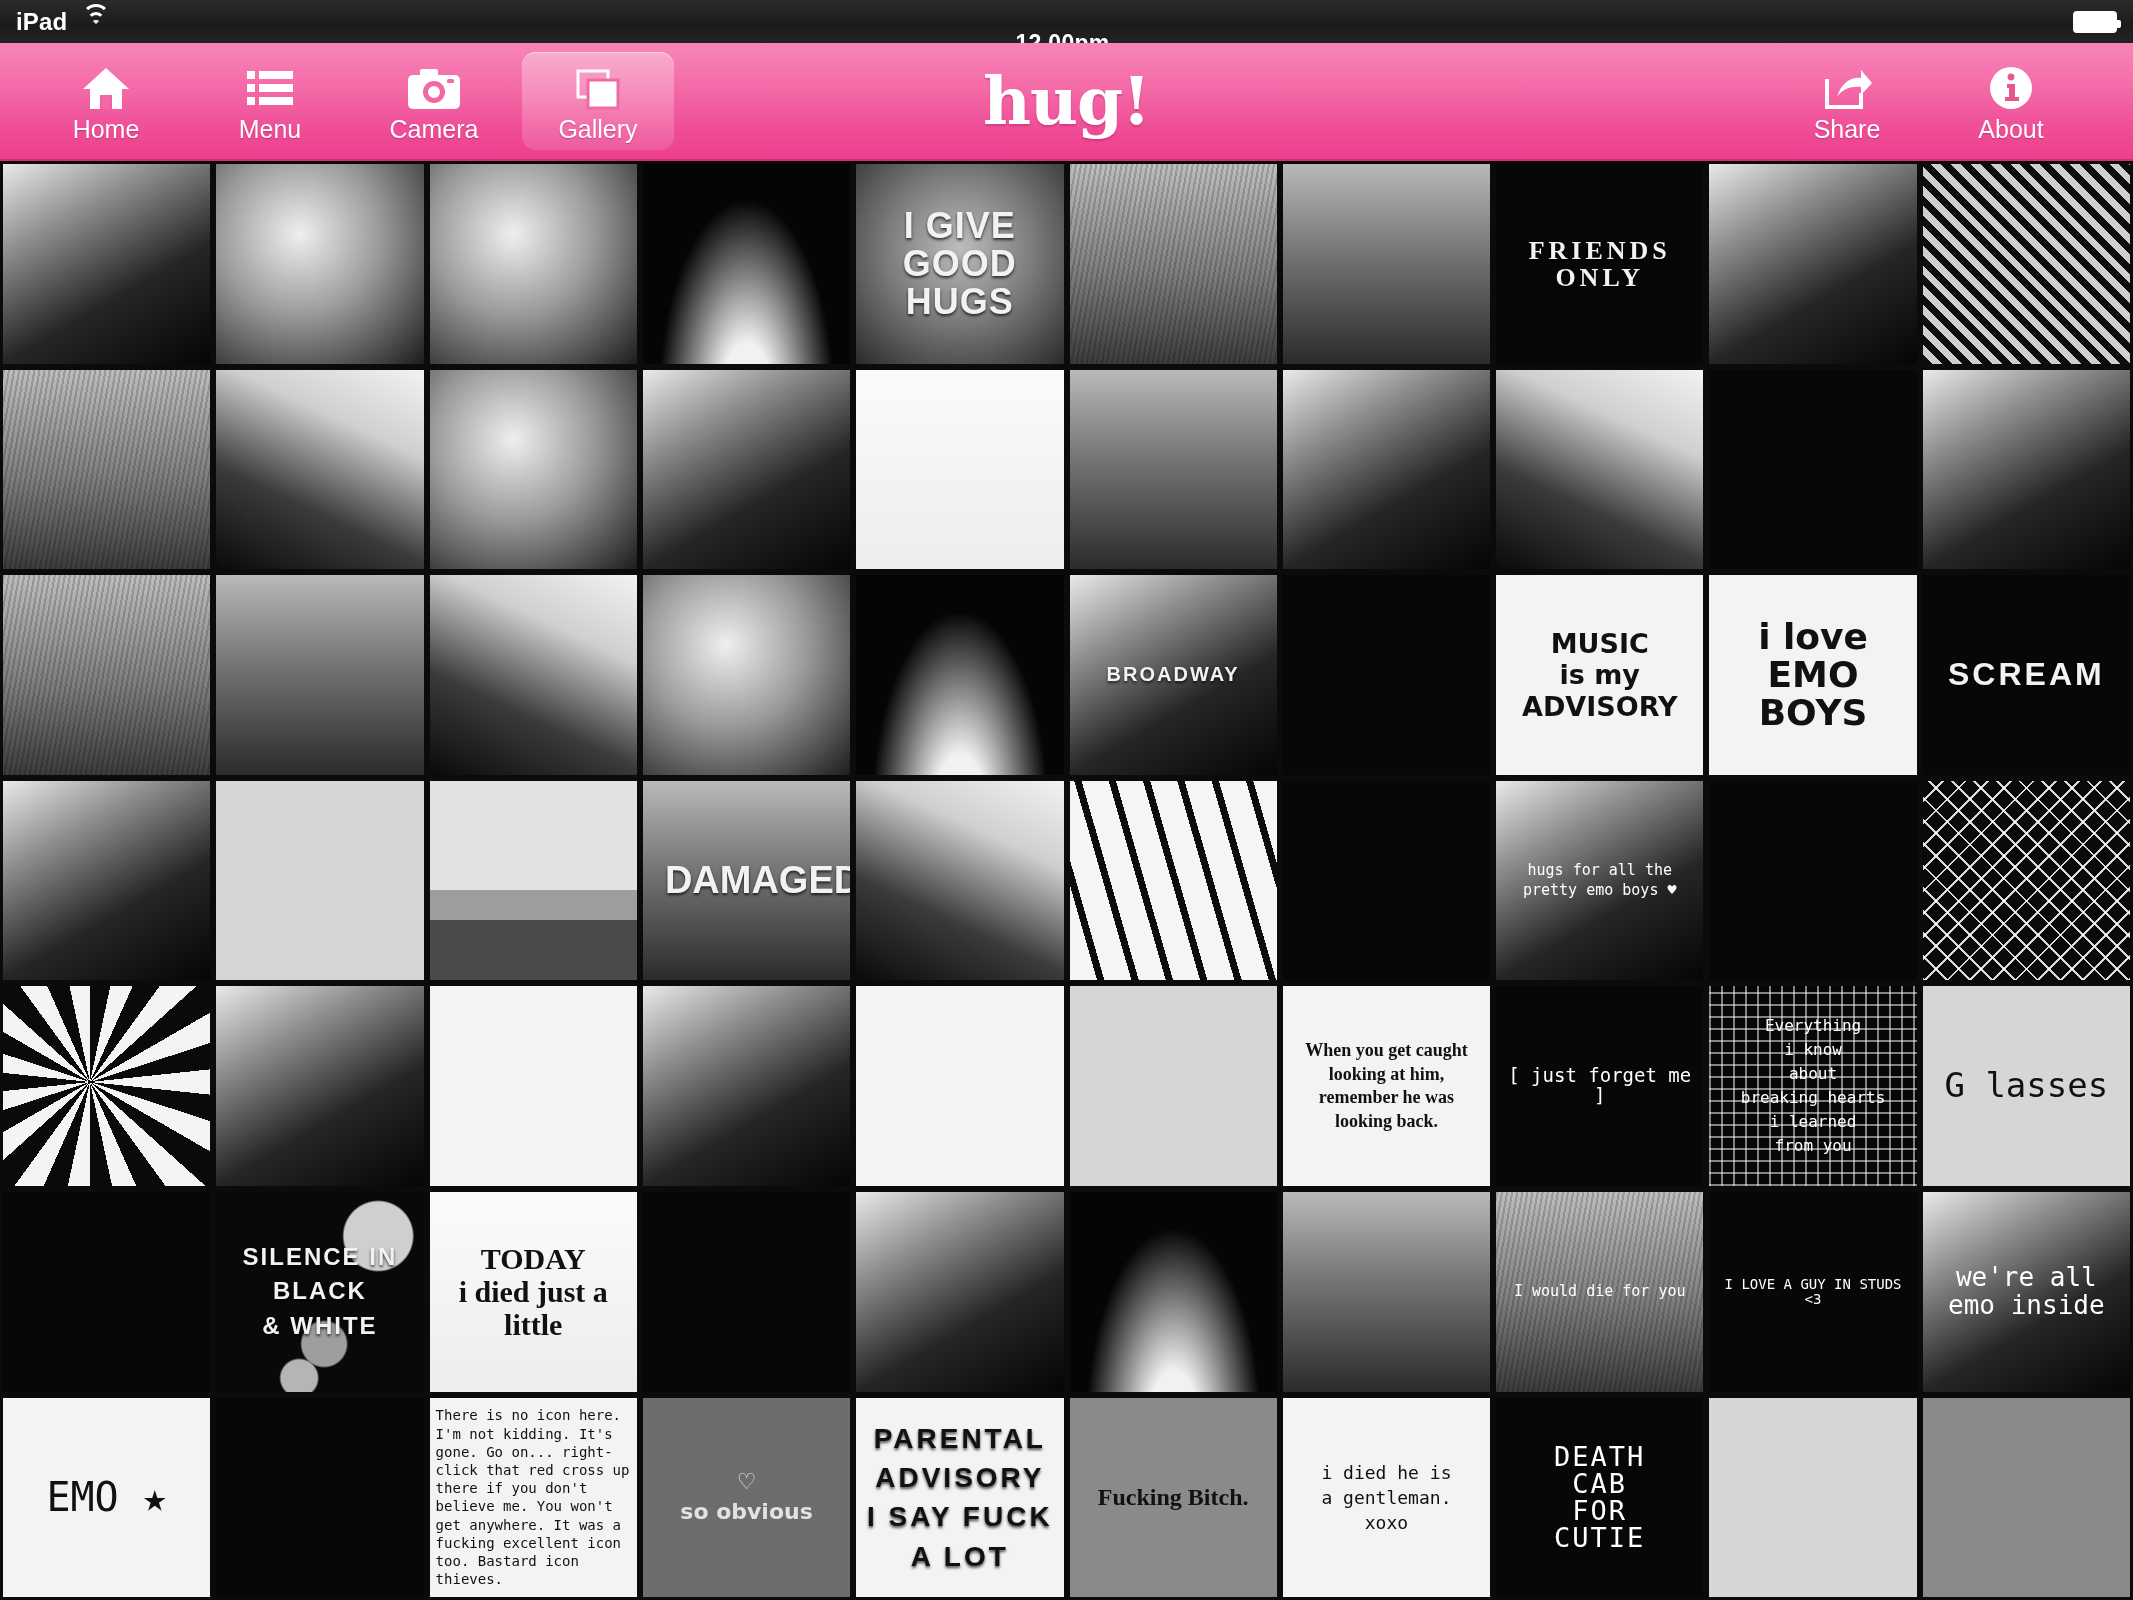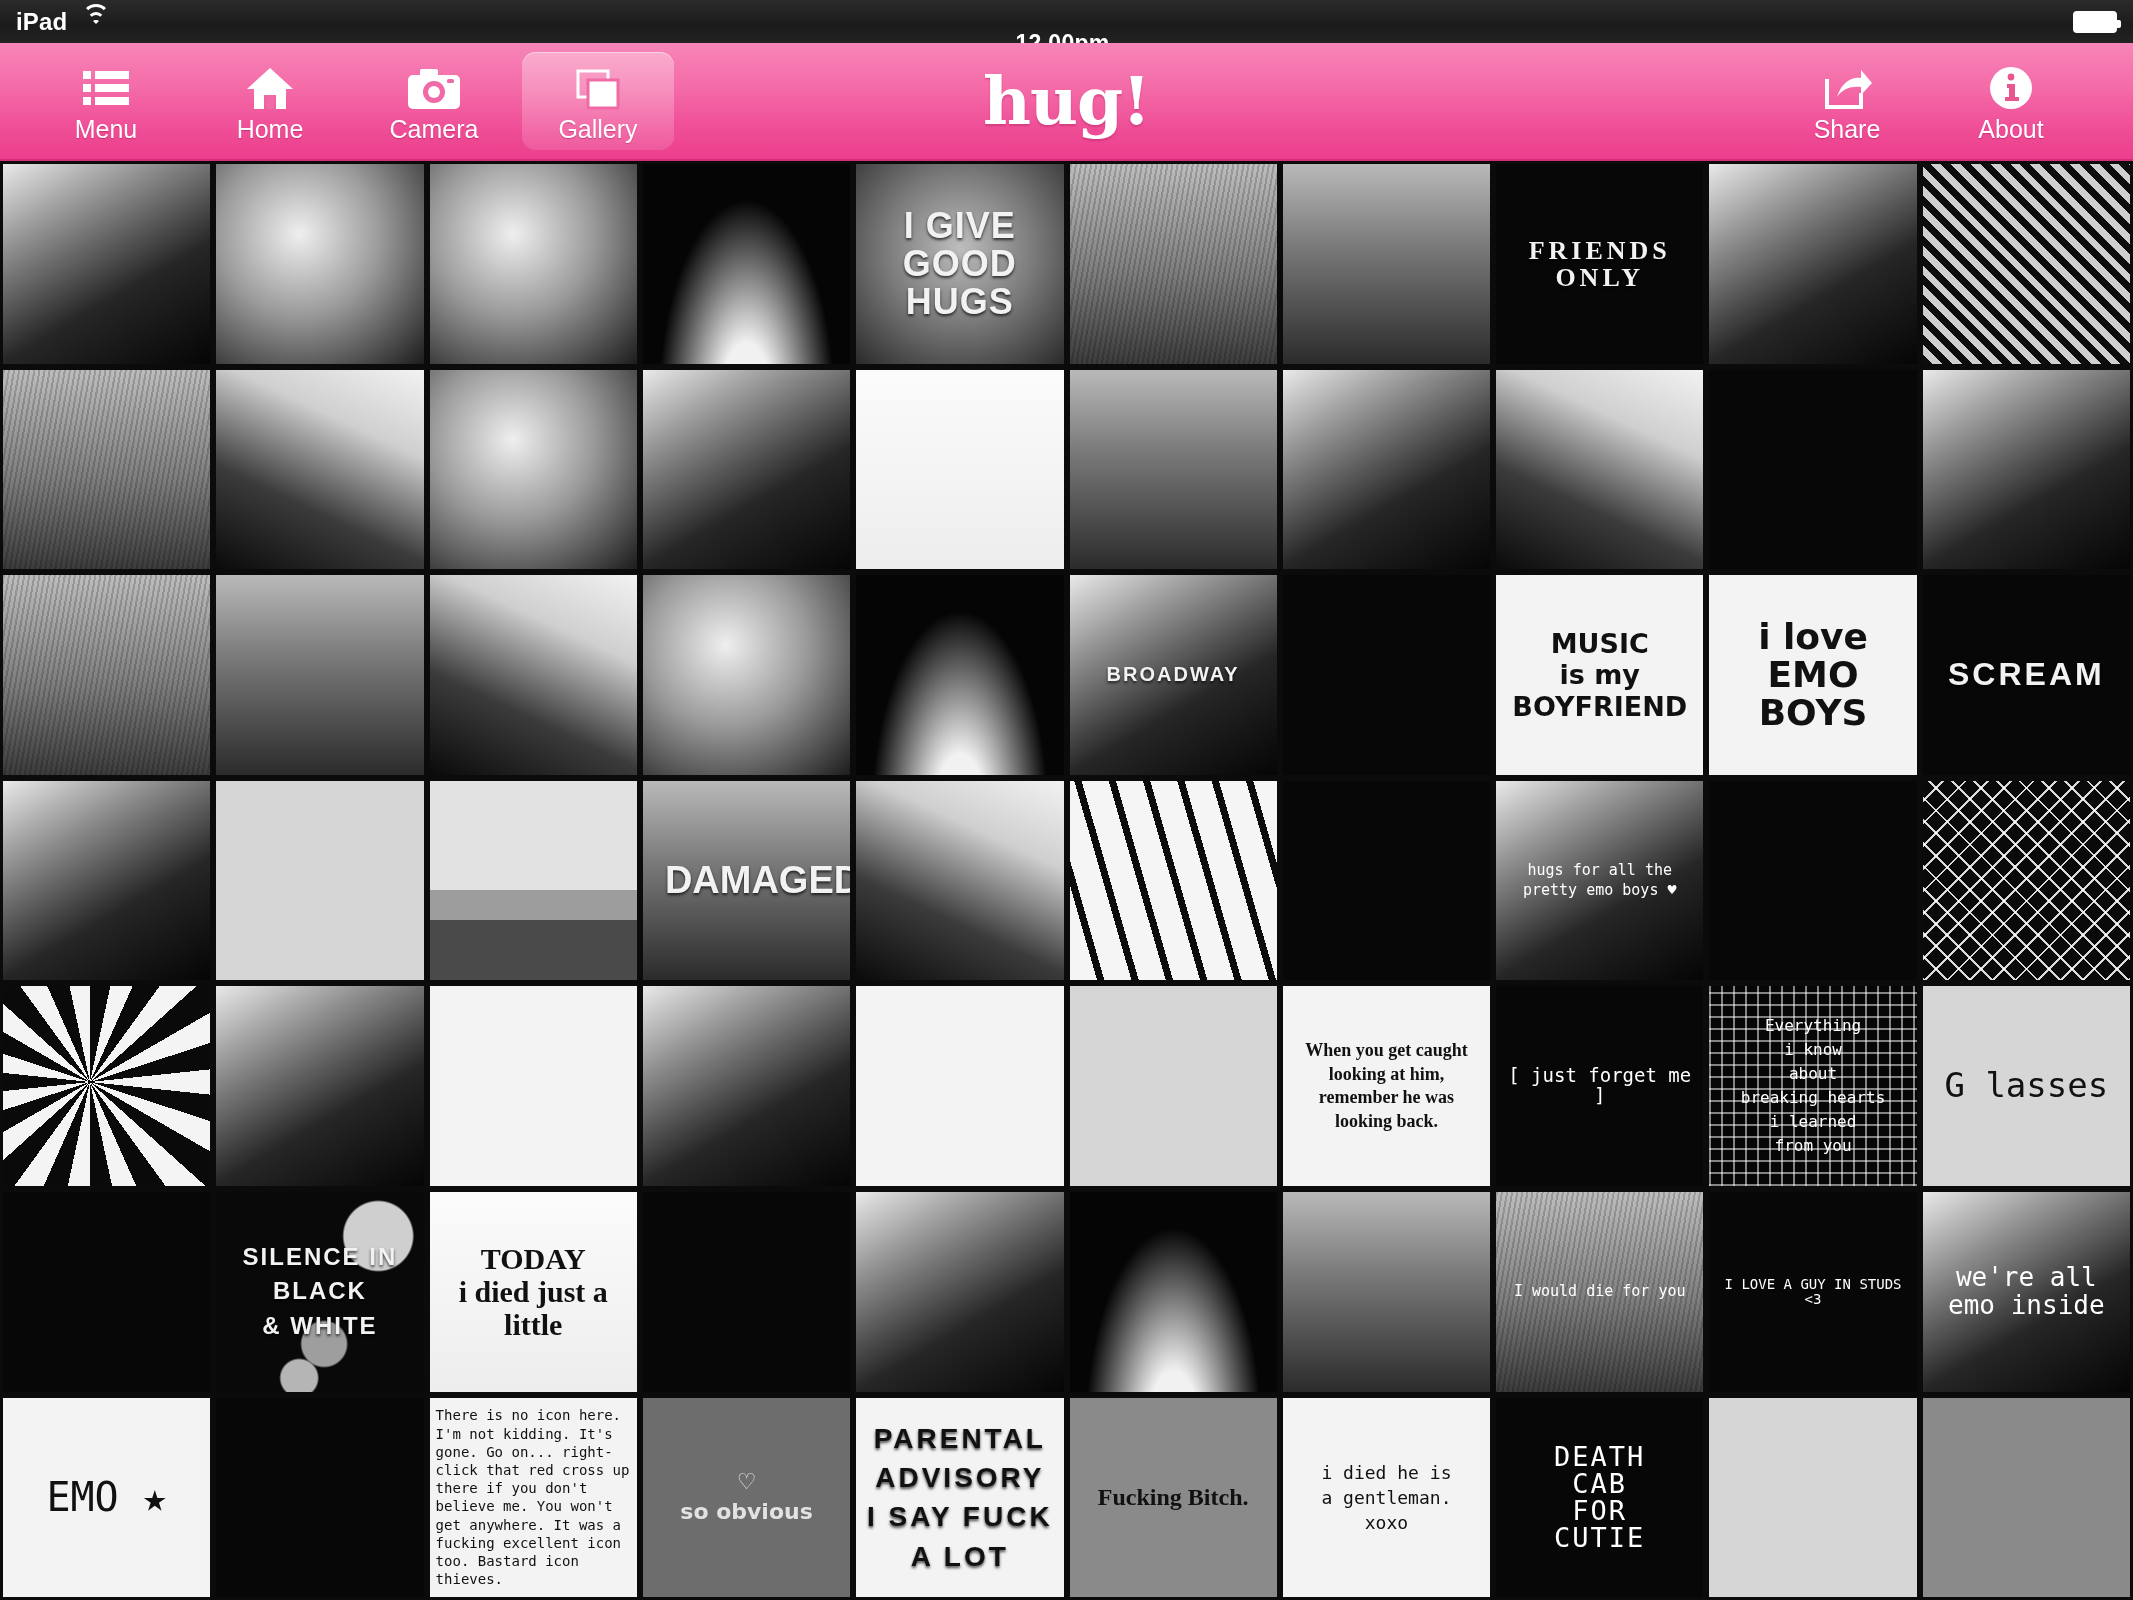--- a/index.html
+++ b/index.html
@@ -155,40 +155,40 @@
       <span class="battery"></span>
     </div>
   </div>
 
   <div class="toolbar">
 
     <div class="nav-group left">
 
       <div class="navitem">
         <span class="navicon">
+          <svg width="50" height="46" viewBox="0 0 50 46">
+              <path d="M25 3 L48 24 L41 24 L41 44 L31 44 L31 30 L19 30 L19 44 L9 44 L9 24 L2 24 Z" fill="#fff"></path>
+              <rect x="21" y="30" width="8" height="14" fill="#f06aa6"></rect>
+            </svg>
+        </span>
+        <span class="label">Home</span>
+      </div>
+
+      <div class="navitem">
+        <span class="navicon">
           <svg width="50" height="44" viewBox="0 0 50 44">
             <rect x="2" y="4" width="8" height="8" fill="#fff"></rect>
               <rect x="14" y="4" width="34" height="8" fill="#fff"></rect>
             <rect x="2" y="17" width="8" height="8" fill="#fff"></rect>
               <rect x="14" y="17" width="34" height="8" fill="#fff"></rect>
             <rect x="2" y="30" width="8" height="8" fill="#fff"></rect>
               <rect x="14" y="30" width="34" height="8" fill="#fff"></rect>
           </svg>
         </span>
         <span class="label">Menu</span>
-      </div>
-
-      <div class="navitem">
-        <span class="navicon">
-          <svg width="50" height="46" viewBox="0 0 50 46">
-              <path d="M25 3 L48 24 L41 24 L41 44 L31 44 L31 30 L19 30 L19 44 L9 44 L9 24 L2 24 Z" fill="#fff"></path>
-              <rect x="21" y="30" width="8" height="14" fill="#f06aa6"></rect>
-            </svg>
-        </span>
-        <span class="label">Home</span>
       </div>
 
       <div class="navitem">
         <span class="navicon">
           <svg width="54" height="44" viewBox="0 0 54 44">
             <rect x="13" y="2" width="18" height="7" rx="2" fill="#fff"></rect>
             <rect x="1" y="8" width="52" height="34" rx="5" fill="#fff"></rect>
             <circle cx="27" cy="25" r="11" fill="#f06aa6"></circle>
               <circle cx="27" cy="25" r="6" fill="#fff"></circle>
             <rect x="40" y="12" width="7" height="4" rx="1.5" fill="#f06aa6"></rect>
@@ -323,21 +323,21 @@
         <div class="bg noir"></div>
         <div class="cap txt-stencil" style="font-size: 20px; letter-spacing: 2px; white-space: pre-line;">BROADWAY</div>
       </div>
       <div class="tile" title="passion-flower">
         <div class="bg bk"></div>
       </div>
       <div class="tile" title="music-is-my-boyfriend">
         <div class="bg wh"></div>
         <div class="cap txt-hand" style="font-size: 27px; line-height: 1.15; white-space: pre-line;">MUSIC
 is my
-BOYFRIEND</div>
+ADVISORY</div>
       </div>
       <div class="tile" title="i-love-emo-boys">
         <div class="bg wh"></div>
         <div class="cap txt-hand" style="font-size: 36px; line-height: 1.05; white-space: pre-line;">i love
 EMO
 BOYS</div>
       </div>
       <div class="tile" title="scream-poster">
         <div class="bg bk"></div>
         <div class="cap txt-stencil" style="font-size: 32px; letter-spacing: 3px; white-space: pre-line;">SCREAM</div>

